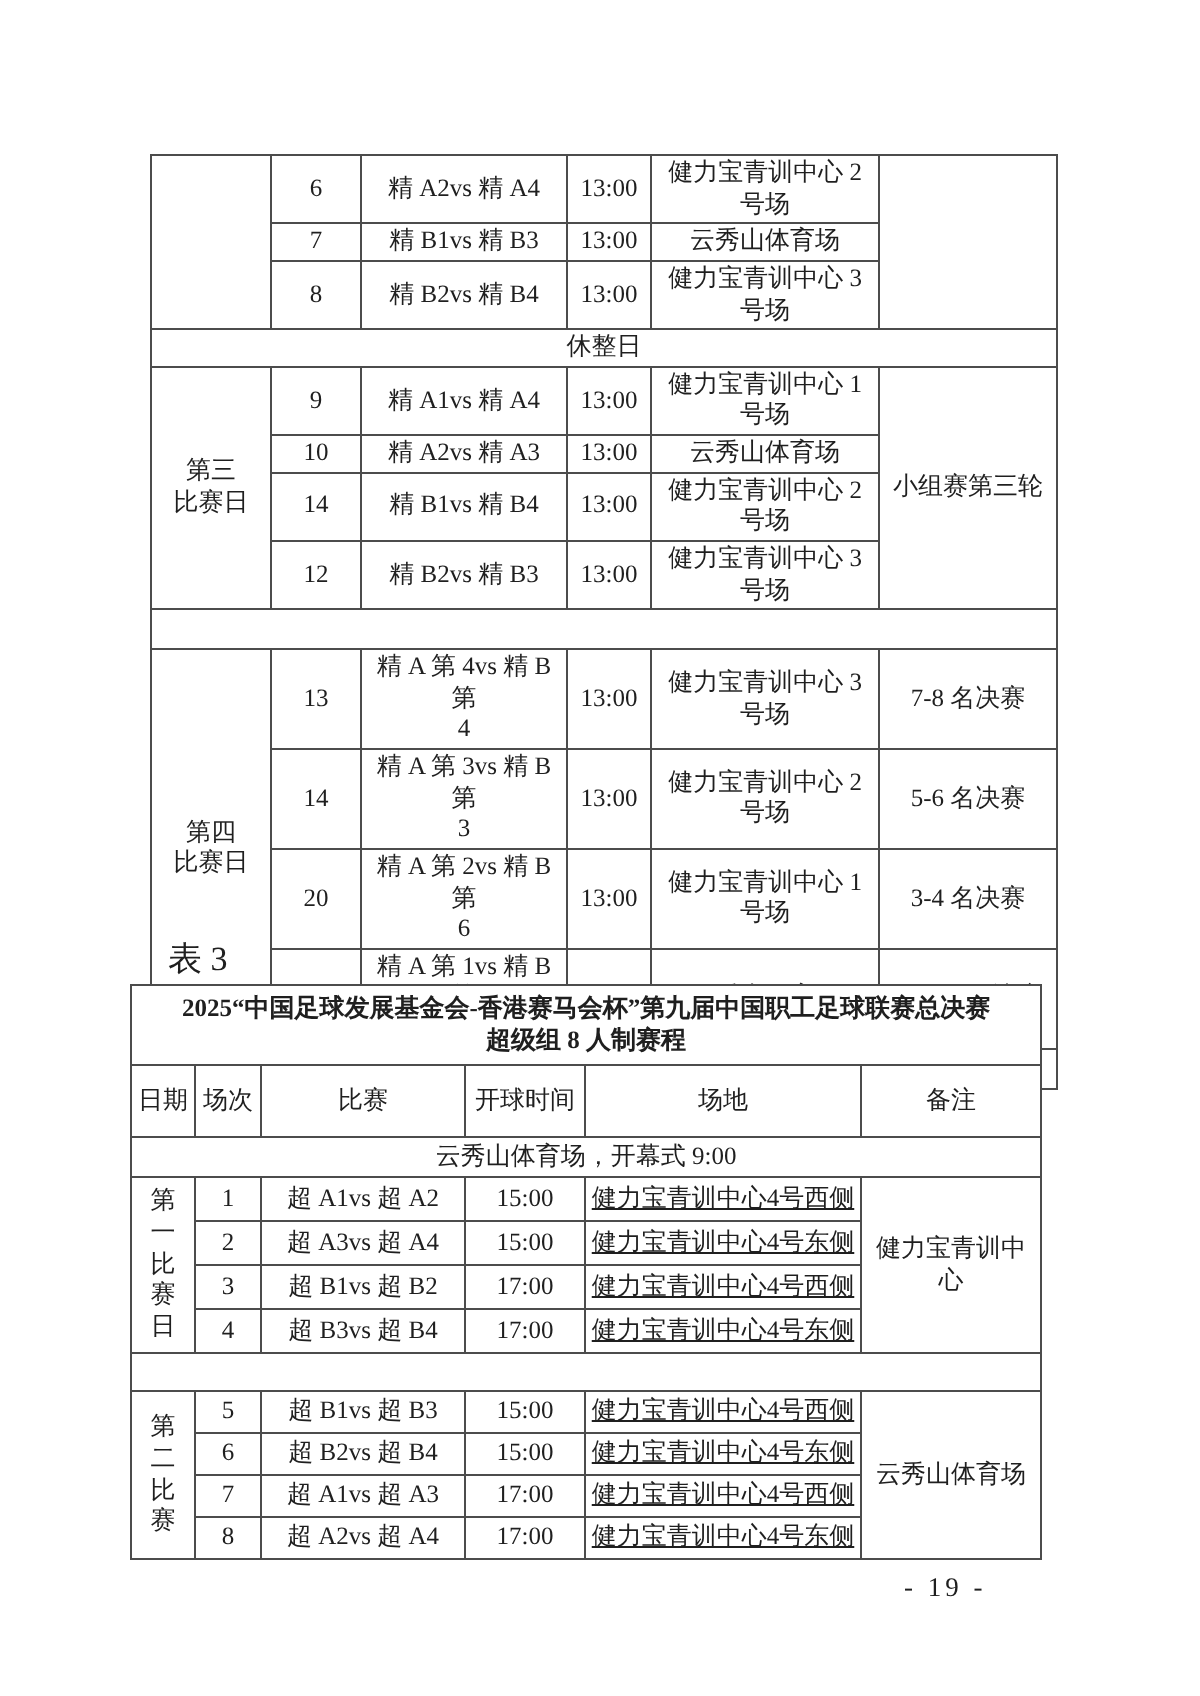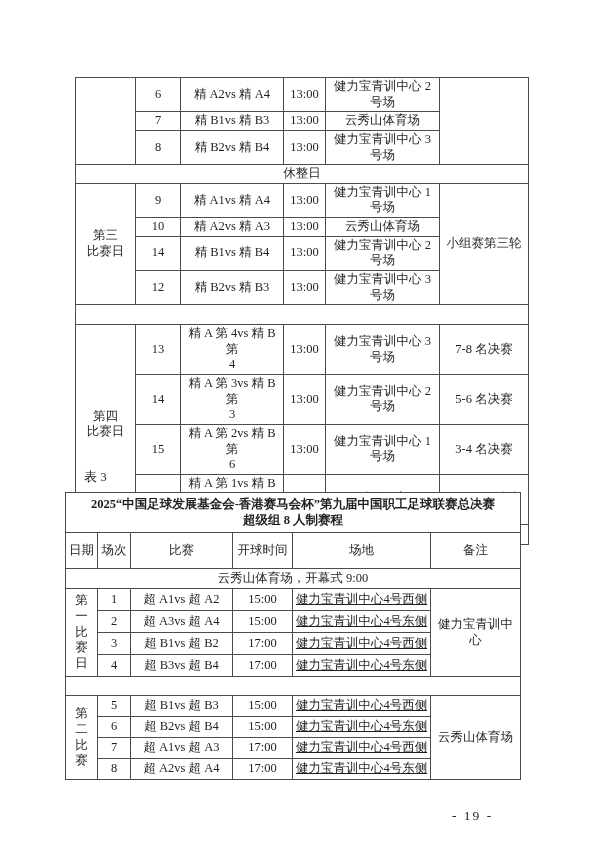--- a/index.html
+++ b/index.html
@@ -29,25 +29,25 @@
   }
   #table1{left:75px;top:77px;width:453px;}
   #table2{left:65px;top:492px;width:455px;}
   .b{font-weight:normal;}
   .pl{white-space:pre-line;}
   .nw{white-space:nowrap;}
   .venue2{font-size:11.5px;white-space:nowrap;text-decoration:underline;}
   .title-cell{font-size:13px;font-weight:bold;line-height:1.45;padding:3px 2px;}
   .caption{
     position:absolute;left:84px;top:468px;
-    font-size:13px;
+    font-size:17px;
   }
   .pageno{
     position:absolute;left:452px;top:786px;
-    font-size:13.5px;letter-spacing:2px;margin-top:22px;
+    font-size:13.5px;letter-spacing:2px;
   }
   .daycell{font-size:12.5px;}
 </style>
 </head>
 <body>
 
 <div class="sheet">
 
   <table class="sched" id="table1">
     <colgroup>
@@ -135,21 +135,21 @@
       <tr style="height:31px">
         <td>14</td>
         <td class="pl">精 A 第 3vs 精 B 第
 3</td>
         <td>13:00</td>
         <td class="pl">健力宝青训中心 2
 号场</td>
         <td>5-6 名决赛</td>
       </tr>
       <tr style="height:31px">
-        <td>15</td>
+        <td>20</td>
         <td class="pl">精 A 第 2vs 精 B 第
 6</td>
         <td>13:00</td>
         <td class="pl">健力宝青训中心 1
 号场</td>
         <td>3-4 名决赛</td>
       </tr>
       <tr style="height:33px">
         <td>16</td>
         <td class="pl">精 A 第 1vs 精 B 第

